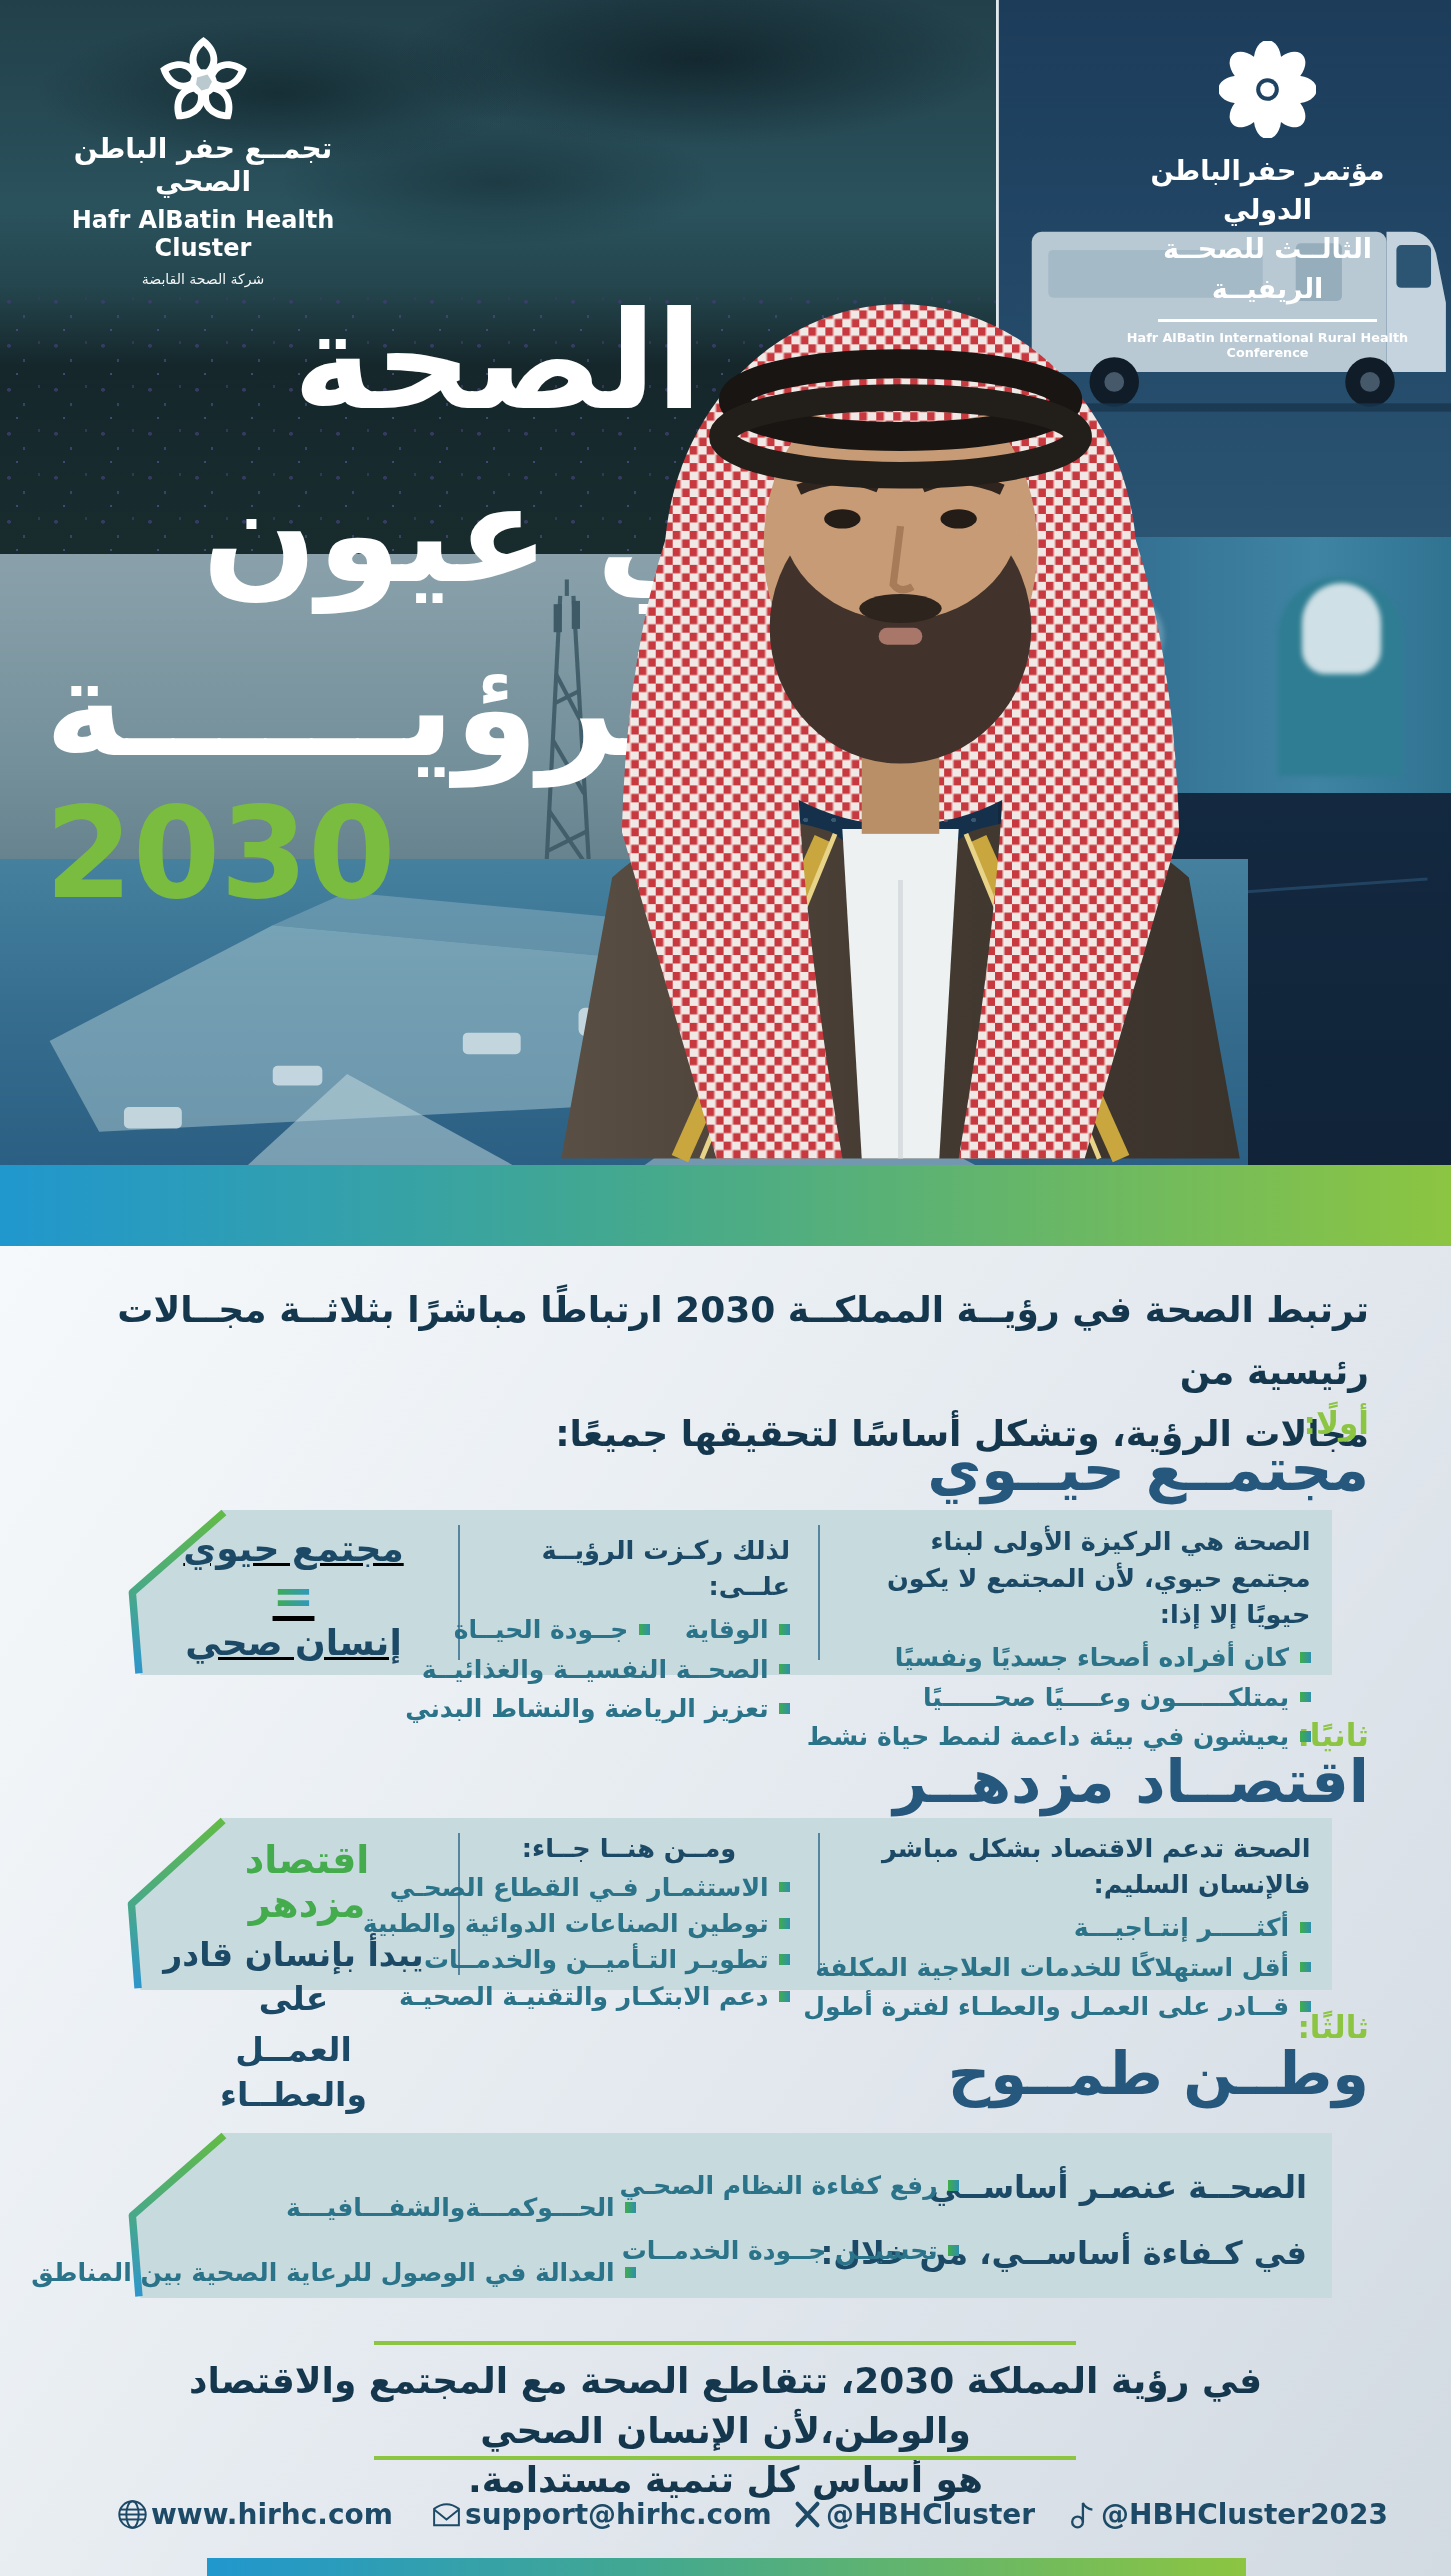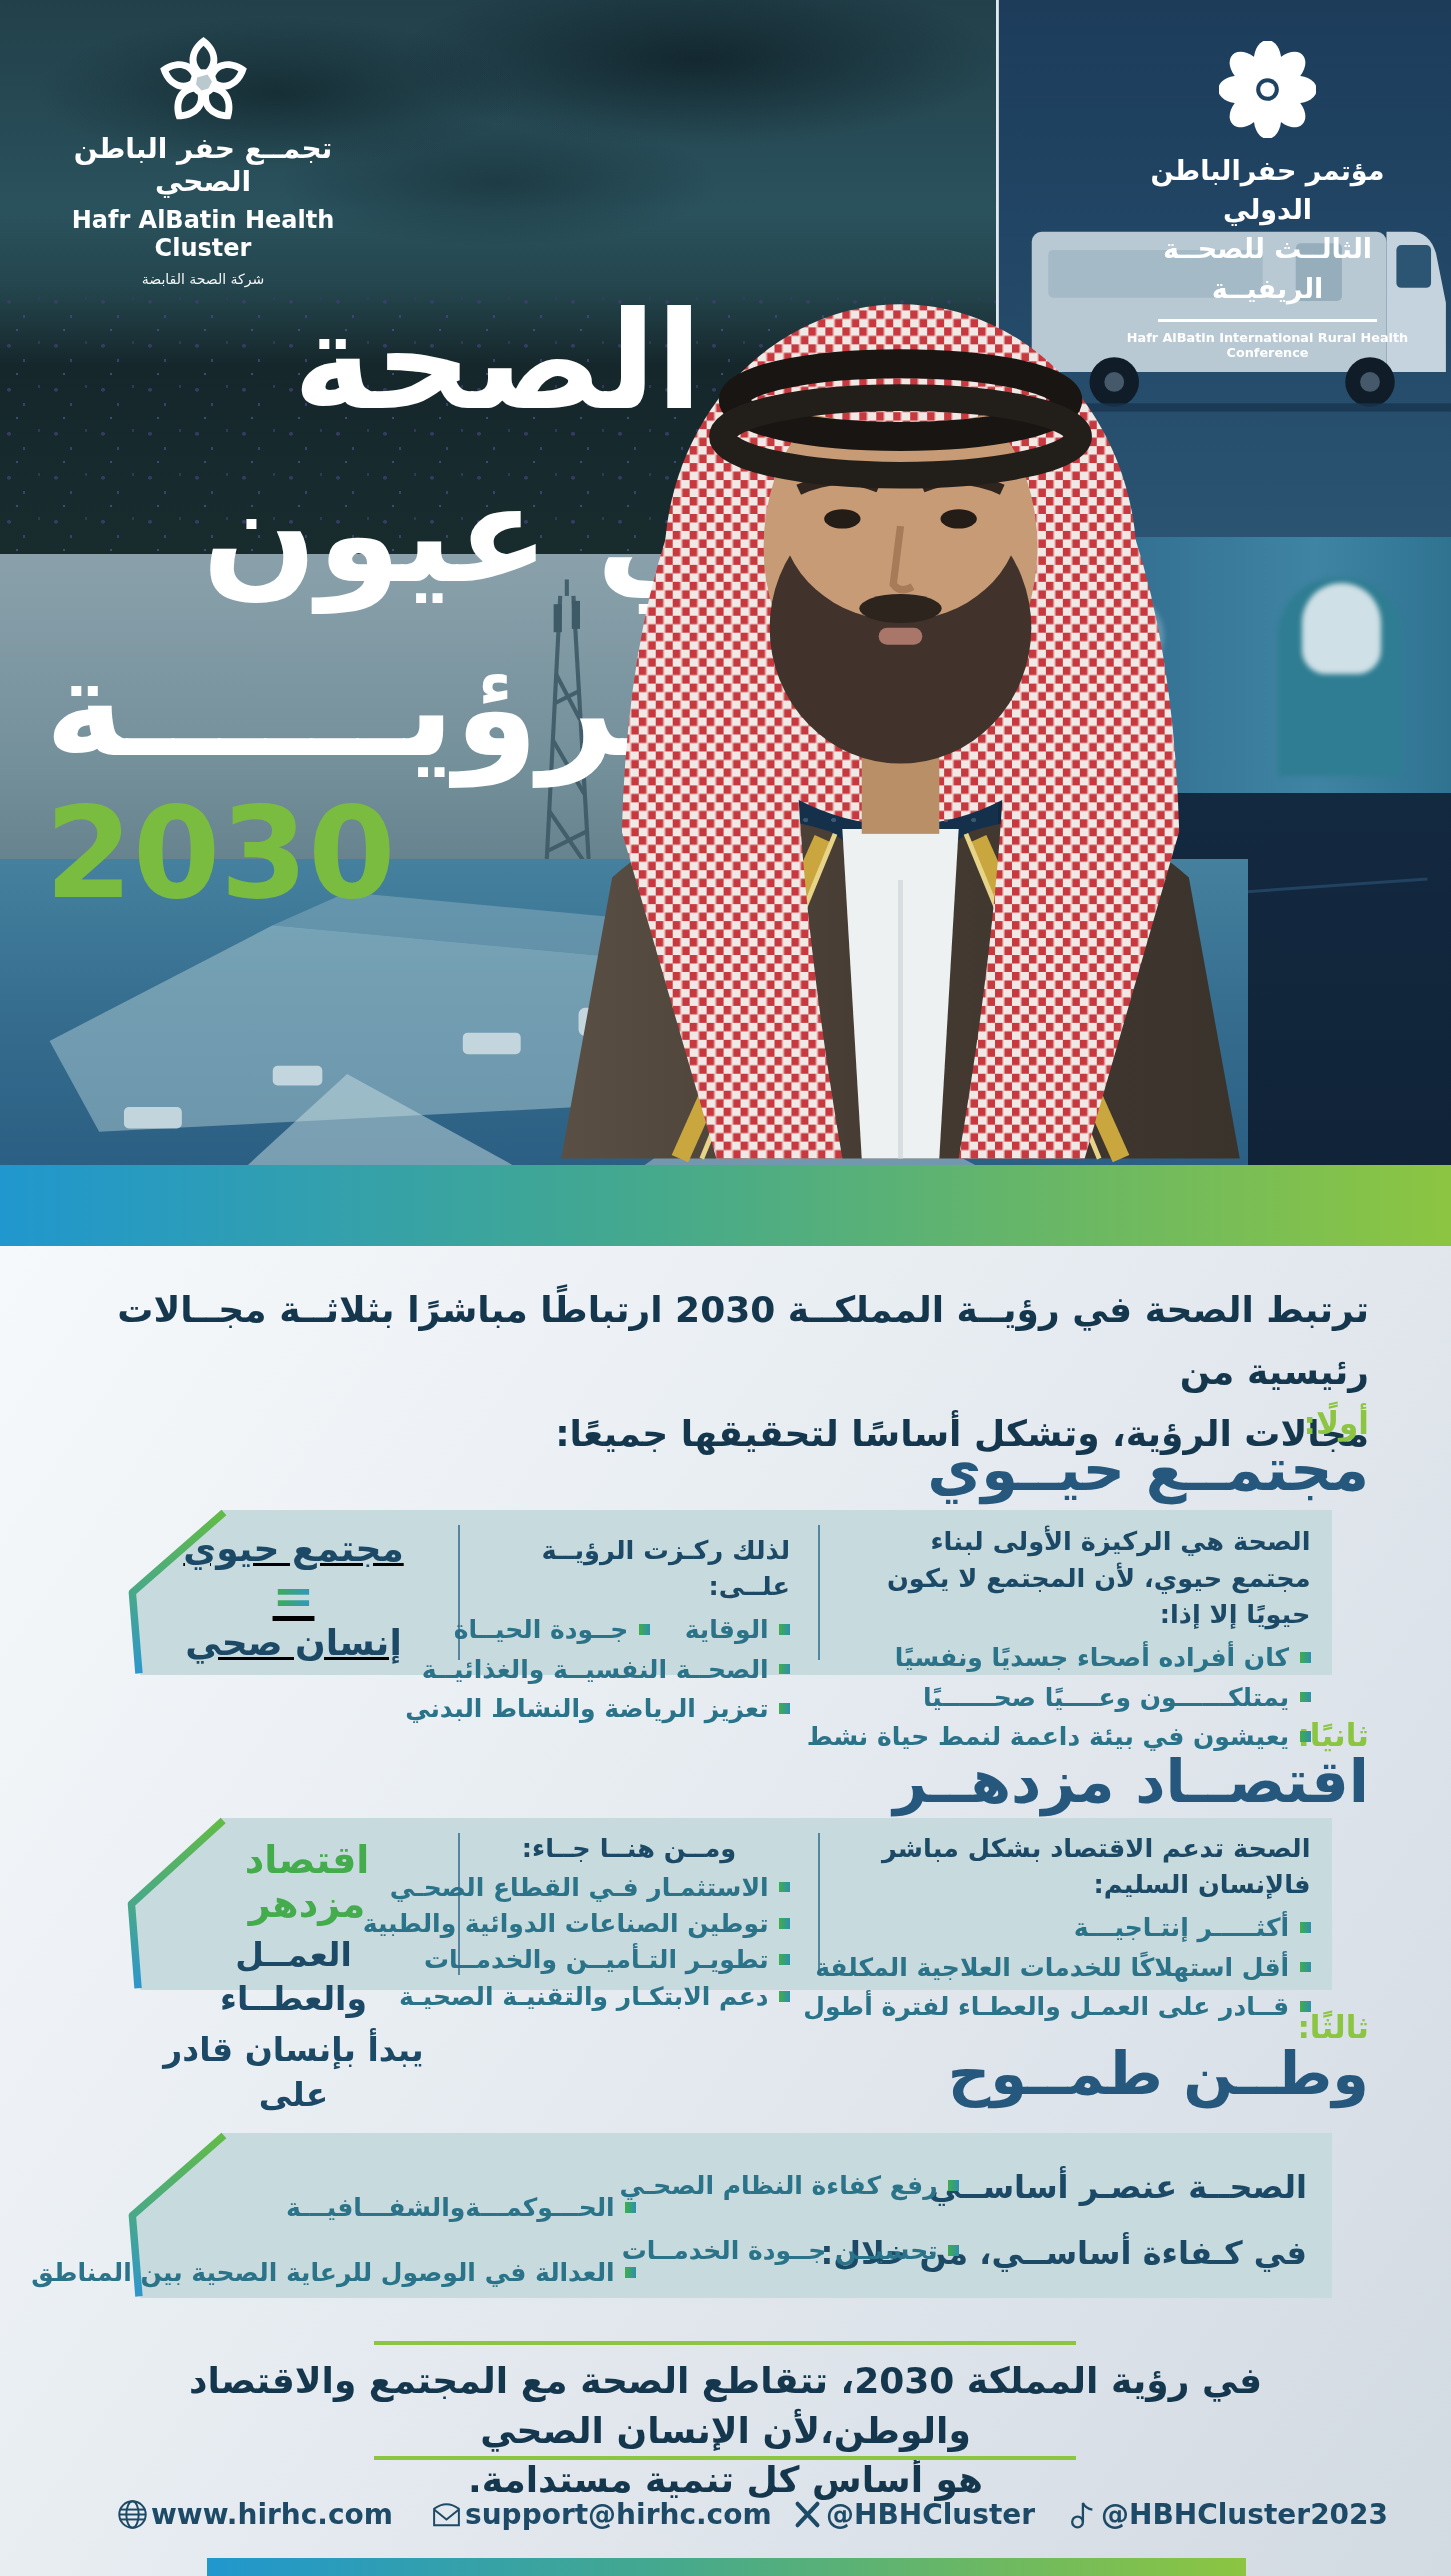--- a/index.html
+++ b/index.html
@@ -362,22 +362,22 @@
           <span class="b-txt">تطويـر التـأميــن والخدمــات</span>
         </div>
       <div class="b-row" style="margin-top:7.4px;">
           <span class="sq"></span>
           <span class="b-txt">دعم الابتكـار والتقنيـة الصحيـة</span>
         </div>
     </div>
     <div class="vdiv" style="right:872px;top:15px;height:142px;"></div>
     <div class="left-col" style="left:33px;top:20px;width:273px;gap:6.6px;">
       <div class="lc-green">اقتصاد مزدهر</div>
+      <div class="lc-navy" style="font-size:33px;">يبدأ بإنسان قادر على</div>
       <div class="lc-navy" style="font-size:33px;">العمــل والعطــاء</div>
-      <div class="lc-navy" style="font-size:33px;">يبدأ بإنسان قادر على</div>
     </div>
   </div>
 
   <div class="abs sec-label" style="right:83px;top:763px;">ثالثًا:</div>
   <div class="abs sec-title" style="right:83px;top:796px;">وطــن طمــوح</div>
 
   <div class="abs card" style="top:887px;height:165px;">
     <div class="card-fill"></div>
     <svg class="card-edge" width="1208" height="165" viewBox="0 0 1462 200">
       <defs>

